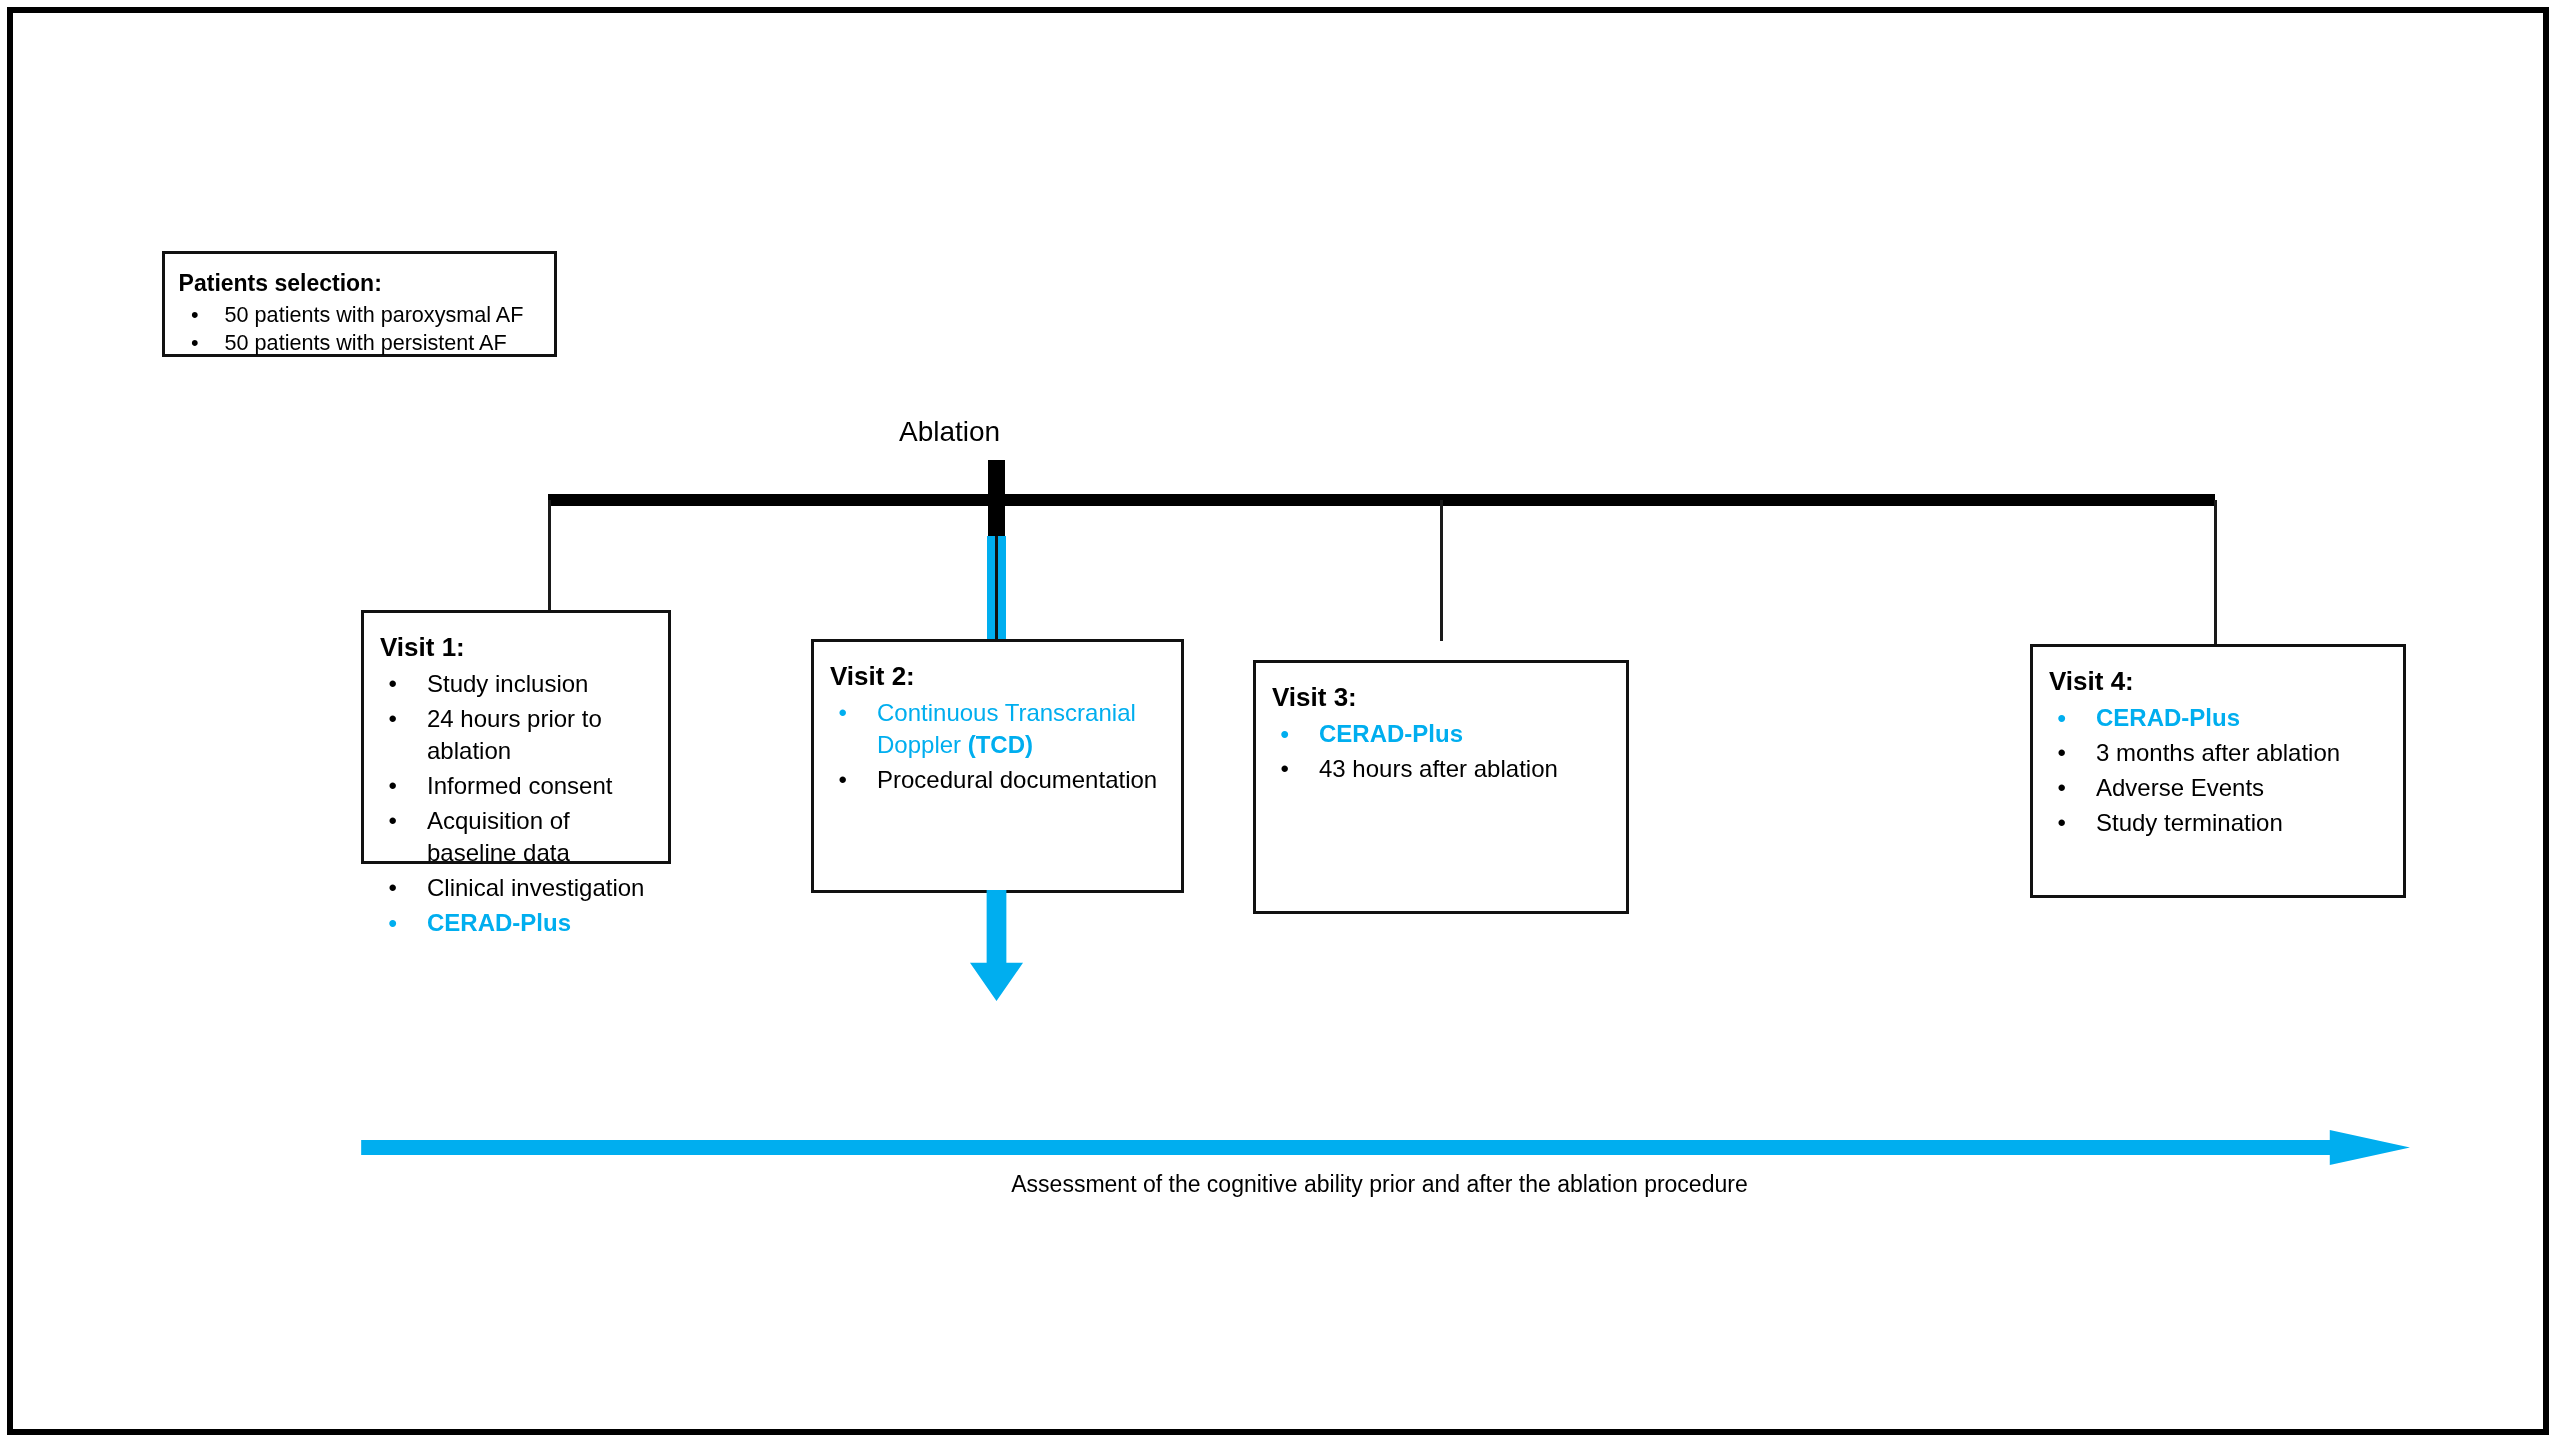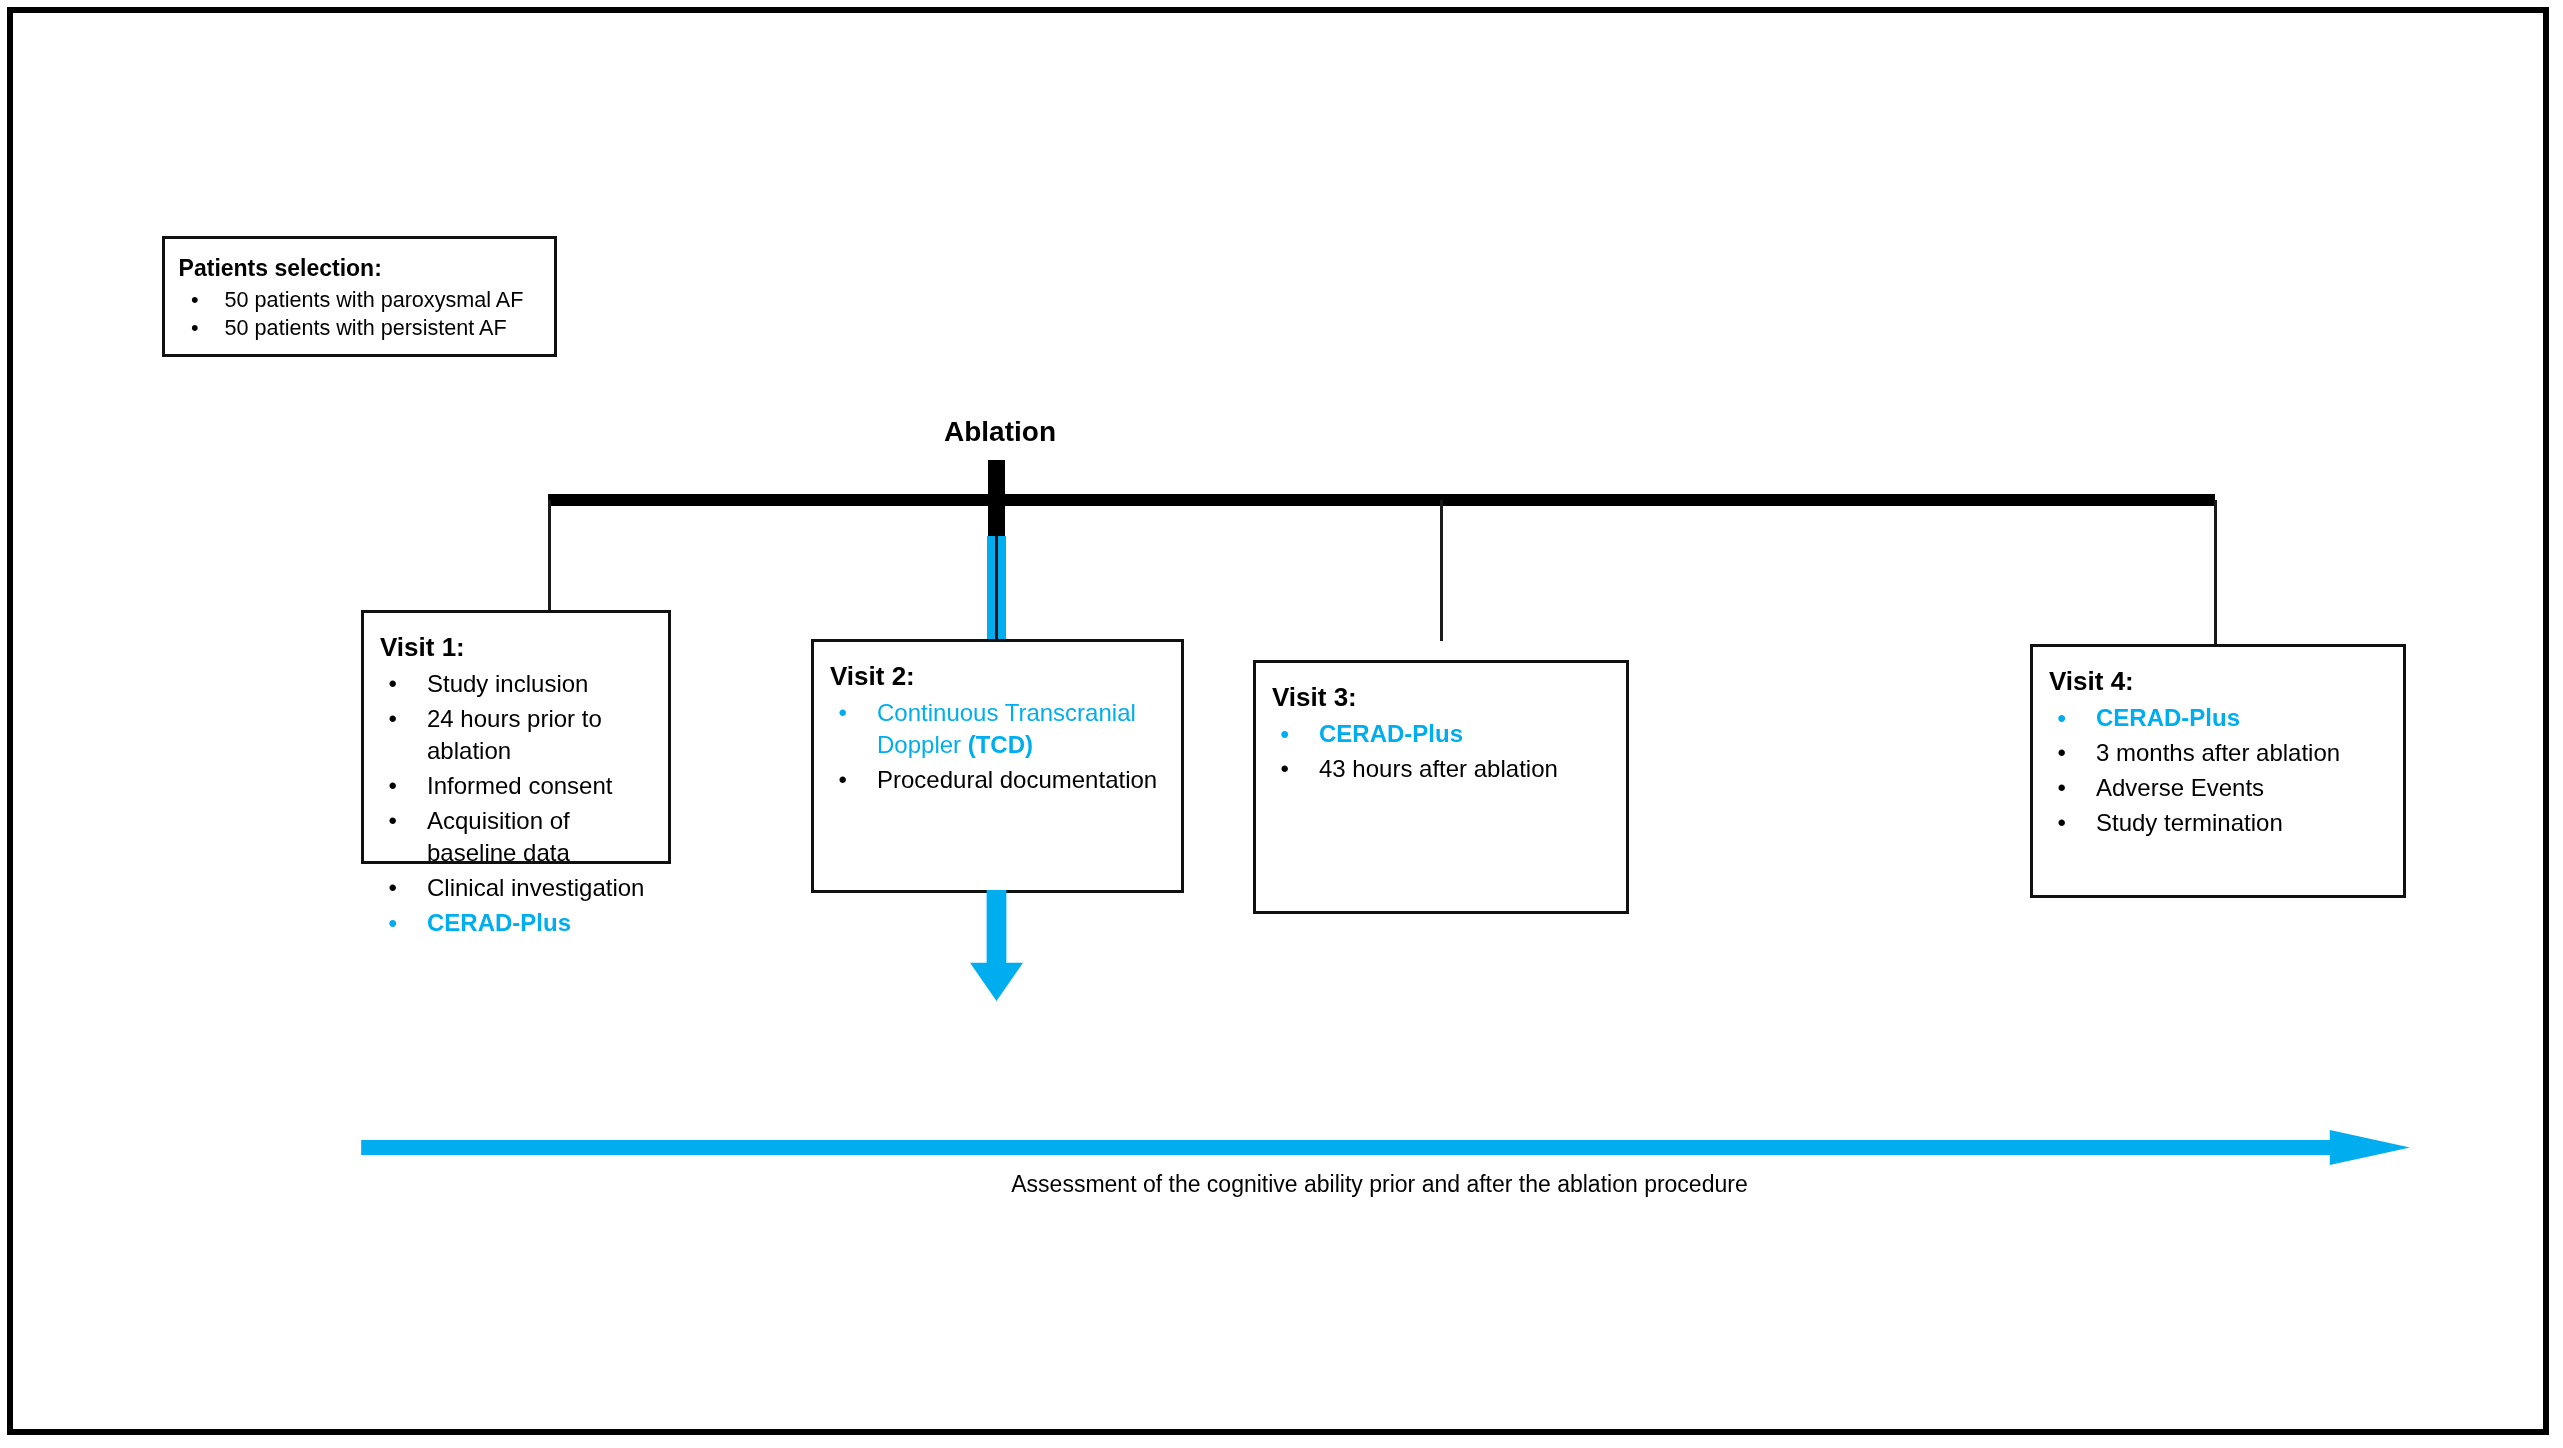--- a/index.html
+++ b/index.html
@@ -35,23 +35,23 @@
   .box {
     position: absolute;
     background: #ffffff;
     border: 3.1px solid #111111;
     box-sizing: border-box;
   }
 
   
   #patients-box {
     left: 162px;
-    top: 236px;
+    top: 251px;
     width: 395px;
-    height: 121px;
+    height: 106px;
     padding: 16px 13.6px 0 13.6px;
   }
   #patients-box .box-title {
     font-size: 23px;
     font-weight: bold;
     color: #000;
     line-height: 1.18;
     margin-bottom: 3.7px;
   }
   #patients-box ul {
@@ -146,26 +146,26 @@
   #ablation-tick {
     position: absolute;
     left: 988px;
     top: 460px;
     width: 17.3px;
     height: 83px;
     background: #000000;
   }
   #ablation-label {
     position: absolute;
-    left: 858px;
+    left: 899px;
     top: 417px;
     width: 284px;
-    text-align: center;
+    text-align: left;
     font-size: 28px;
-    font-weight: bold;
+    font-weight: normal;
     color: #000000;
     line-height: 1.1;
   }
 
   
   .drop-line {
     position: absolute;
     width: 3.1px;
     background: #1a1a1a;
   }

